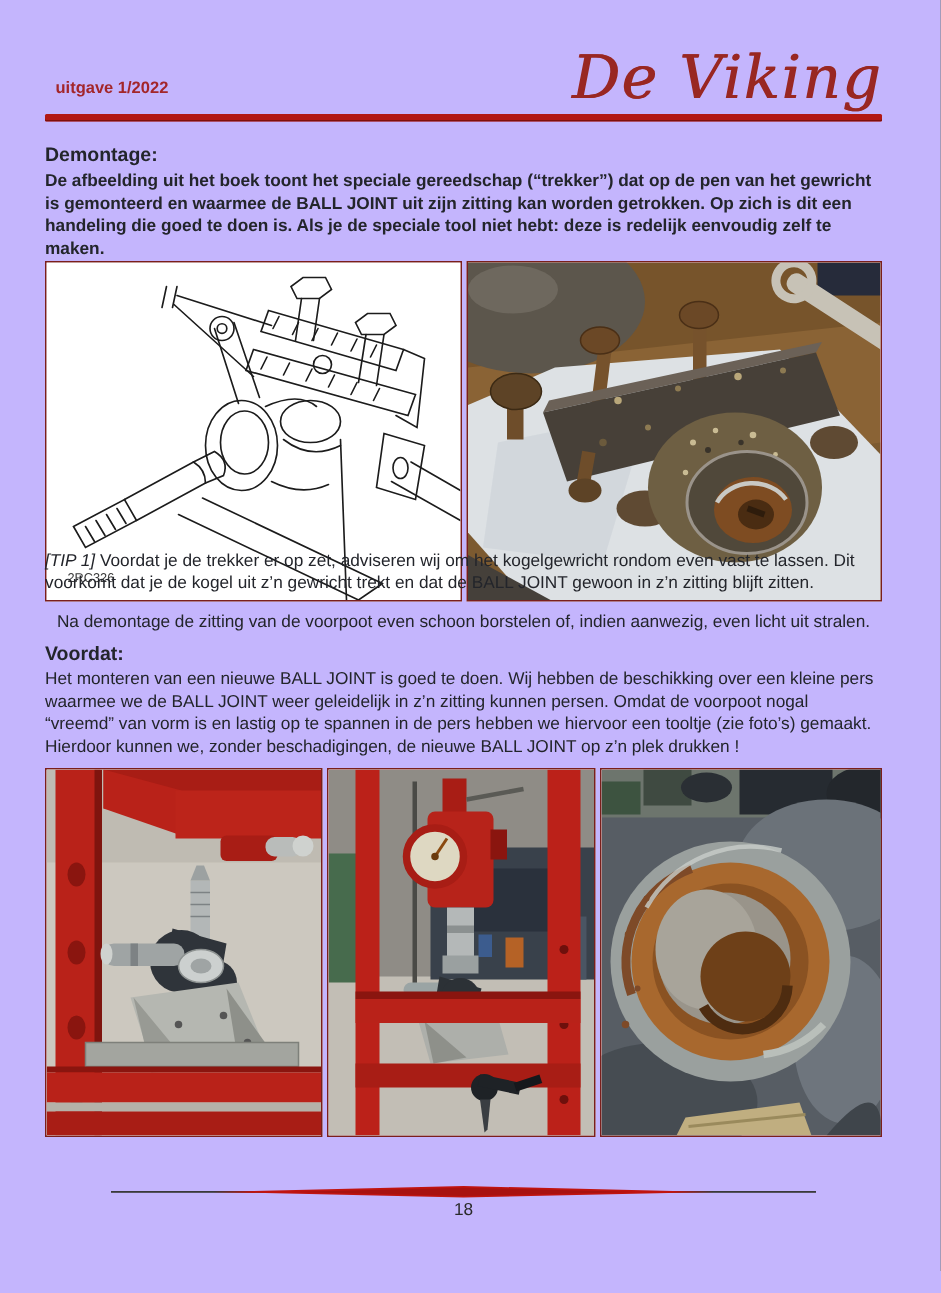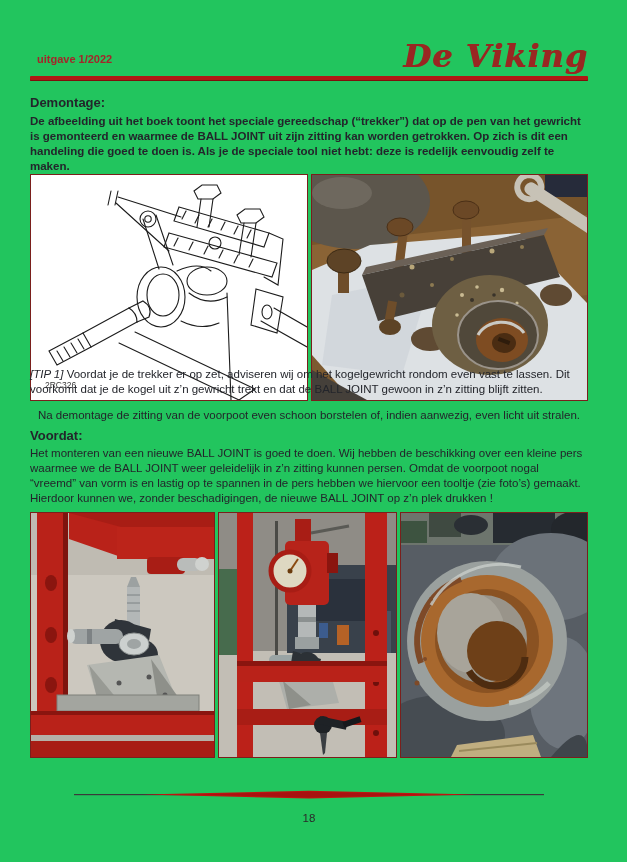--- a/index.html
+++ b/index.html
@@ -1,35 +1,35 @@
 <!DOCTYPE html>
 <html><head>
 <meta charset="utf-8">
 <style>
   html,body{margin:0;padding:0;background:#888;}
   .page{
     position:relative;
     width:627px;height:862px;
     margin:0 auto;
-    background:#22c55e;
+    background:#c4b5fd;
     font-family:"Liberation Sans", sans-serif;
     color:#23252b;
     overflow:hidden;
     box-sizing:border-box;
     padding:0 39px 0 30px;
   }
   .content{width:558px;}
   
   .header{position:relative;height:76px;}
   .issue{position:absolute;left:7px;bottom:11px;font-size:11px;font-weight:bold;color:#a3262a;}
   .masthead{
     position:absolute;right:0;bottom:4px;
     font-family:"DejaVu Serif", serif;
-    font-weight:bold;font-style:italic;
-    font-size:32px;line-height:1;
+    font-weight:normal;font-style:italic;
+    font-size:40px;line-height:1;
     color:#992722;
     letter-spacing:1px;
     text-shadow:0.6px 0 0 #992722;
   }
   .rule{height:5px;background:#b21814;border-radius:1px;box-shadow:inset 0 -1px 0 #7e100c;}
   
   .h-sec{font-size:13px;font-weight:bold;line-height:15px;}
   .h-demontage{margin-top:14px;}
   .h-montage{margin-top:5px;}
   p{margin:0;font-size:11.5px;line-height:15px;}
@@ -44,21 +44,21 @@
   .row2{margin-top:6px;height:246px;}
   .fig{border:1px solid #7a1f1c;box-sizing:border-box;overflow:hidden;background:#fff;}
   .fig svg{display:block;}
   .f-draw{width:278px;height:227px;}
   .f-photo1{width:277px;height:227px;}
   .f-p2a{width:186px;height:246px;}
   .f-p2b{width:180px;height:246px;}
   .f-p2c{width:189px;height:246px;}
   
   .divider{margin:32px auto 0 auto;display:block;}
-  .pagenum{margin-top:12px;text-align:center;font-size:11.5px;line-height:15px;color:#2a2a2a;}
+  .pagenum{margin-top:1px;text-align:center;font-size:11.5px;line-height:15px;color:#2a2a2a;}
 </style>
 </head>
 <body>
 
 <div class="page">
 
   <div class="header">
     <div class="issue">uitgave 1/2022</div>
     <div class="masthead">De Viking</div>
   </div>

